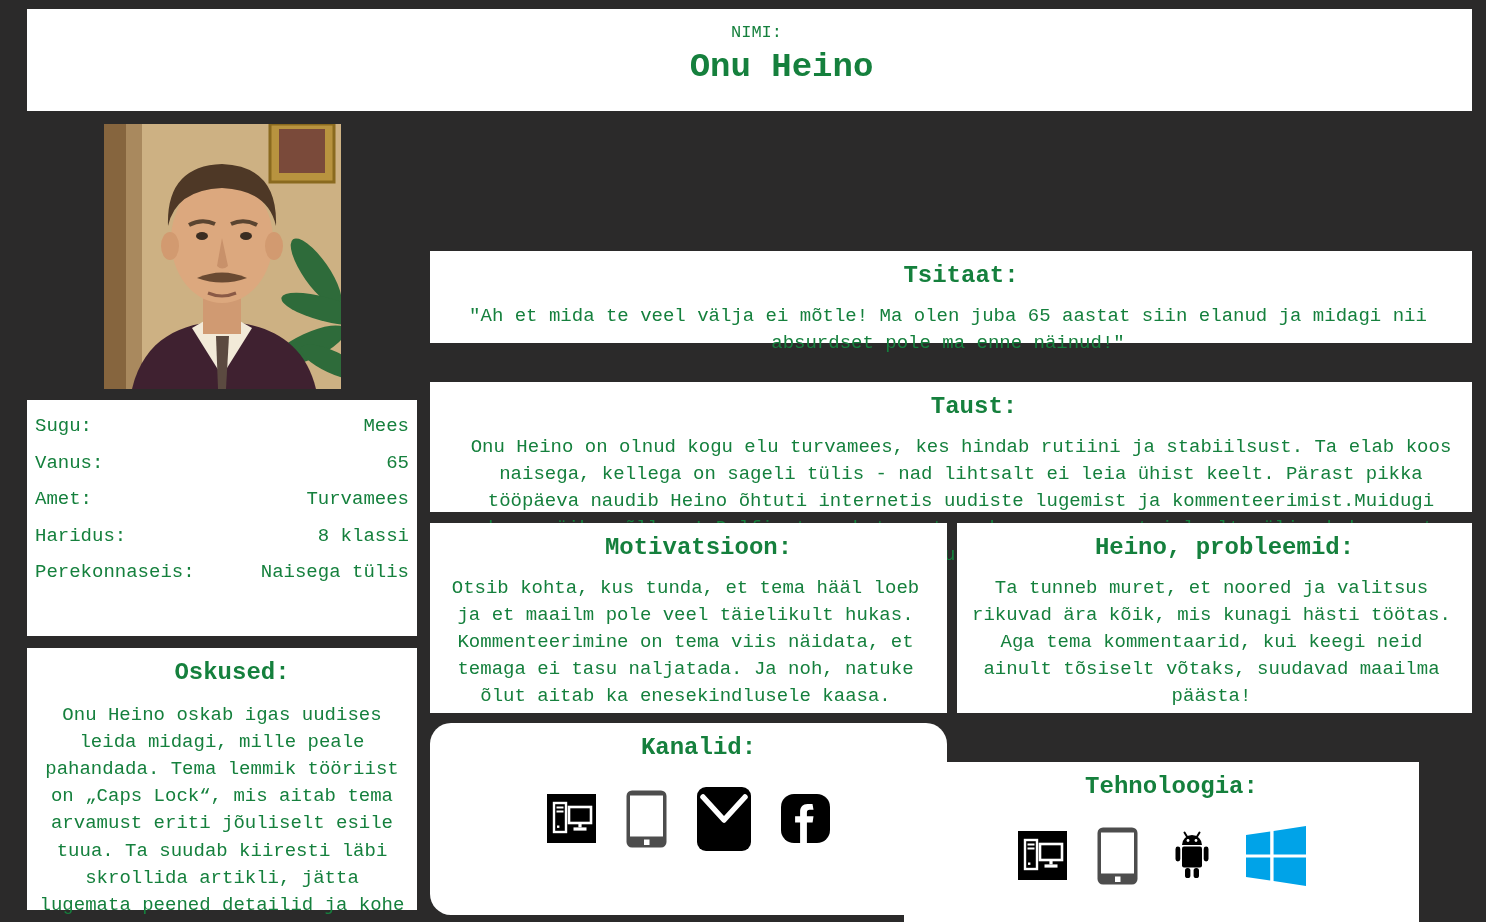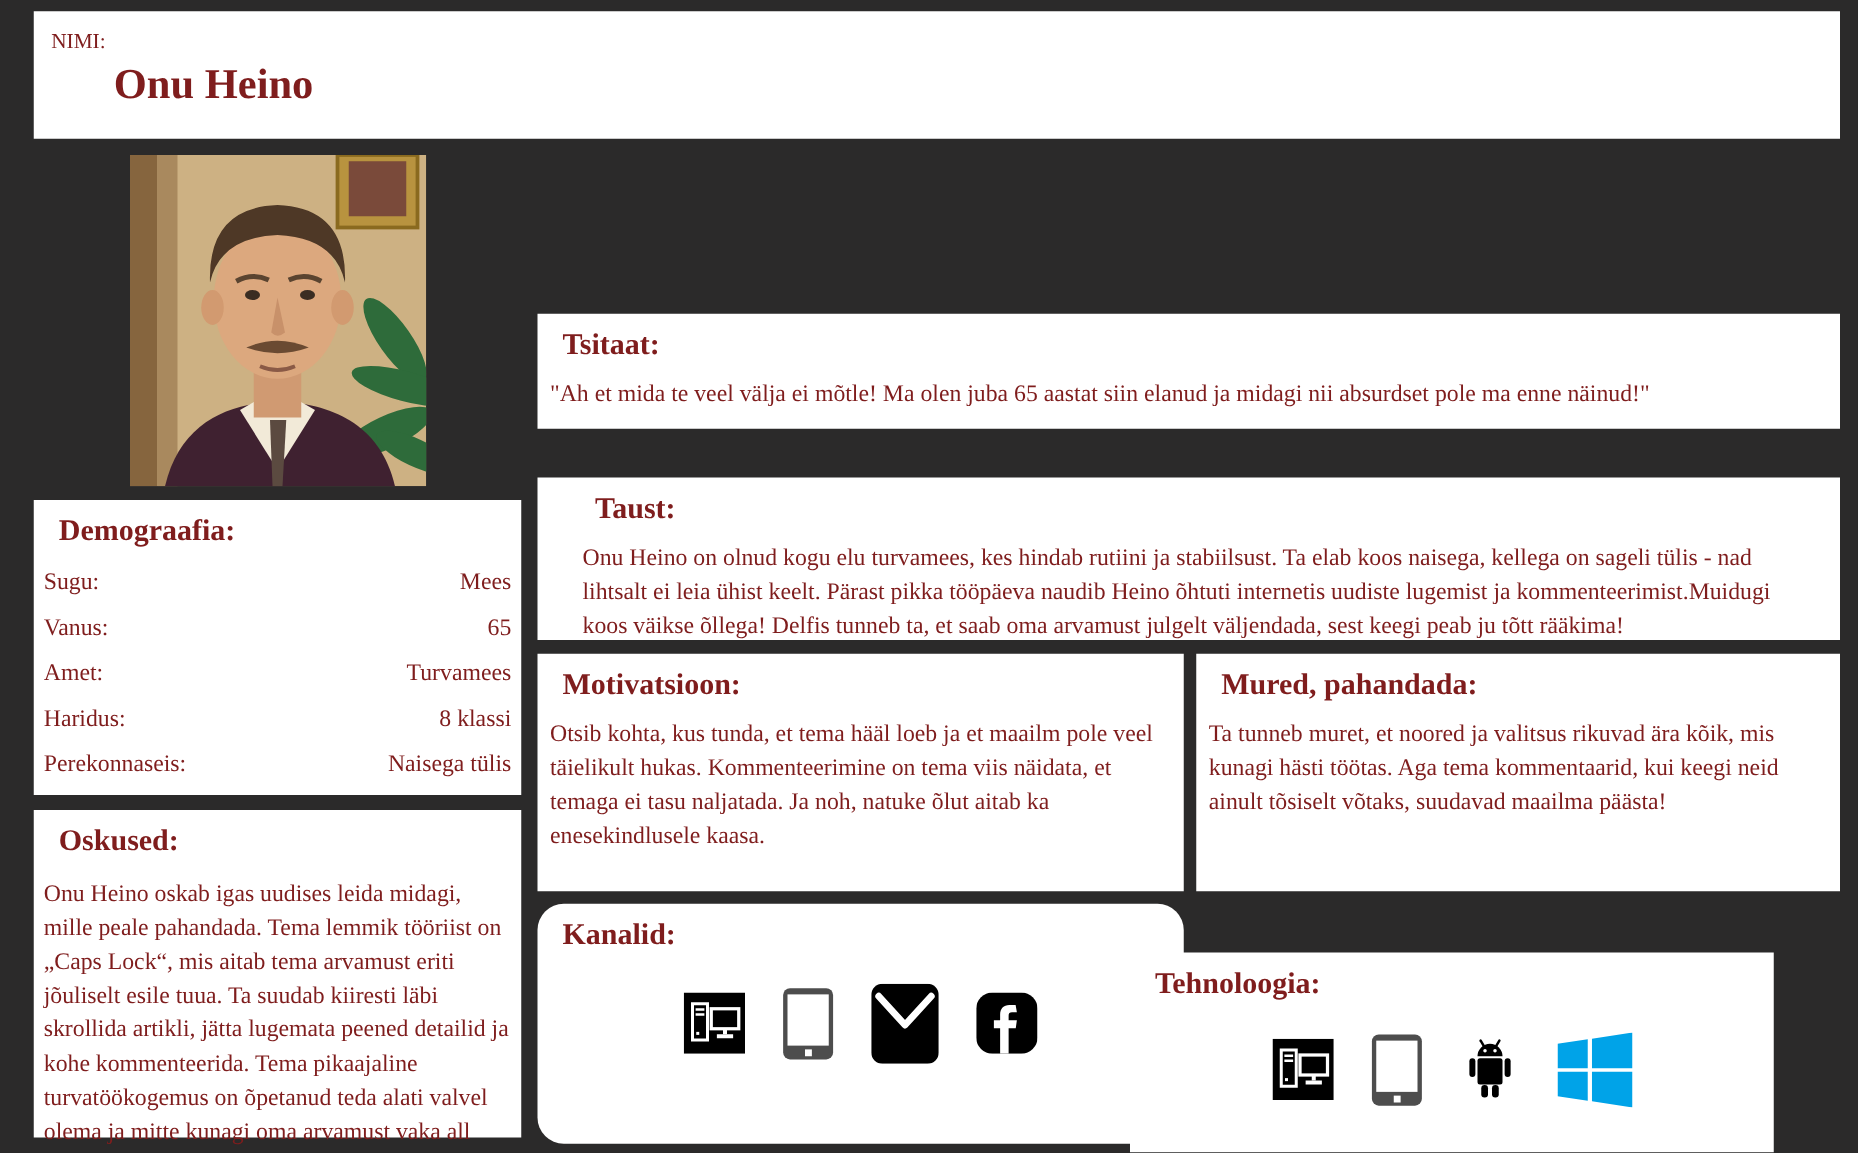--- a/index.html
+++ b/index.html
@@ -1,23 +1,24 @@
 <!DOCTYPE html>
 <html><head>
 <meta charset="utf-8">
 <style>
   html, body { margin: 0; padding: 0; background: #2b2a2a; }
   .page {
     position: relative;
     width: 1486px;
     height: 922px;
     background: #2b2a2a;
-    font-family: Liberation Serif, serif;
-    color: #7f1d1d;
+    font-family: Liberation Mono, monospace;
+    color: #15803d;
     overflow: hidden;
+    text-align: center;
   }
   .card {
     position: absolute;
     background: #ffffff;
     box-sizing: border-box;
   }
   .card-title {
     font-size: 24px;
     font-weight: bold;
     margin: 11px 0 0 20px;
@@ -100,21 +101,20 @@
       <path d="M127,100 Q140,94 153,101" stroke="#5a4430" stroke-width="4" fill="none"></path>
       <ellipse cx="98" cy="112" rx="6" ry="4" fill="#3a2d22"></ellipse>
       <ellipse cx="142" cy="112" rx="6" ry="4" fill="#3a2d22"></ellipse>
       <path d="M118,114 L113,142 Q118,147 124,142 Z" fill="#c8916a"></path>
       <path d="M93,154 Q118,143 143,154 Q118,163 93,154 Z" fill="#6a4a32"></path>
       <path d="M104,169 Q118,175 132,169" stroke="#8a5a46" stroke-width="3" fill="none"></path>
     </svg>
   </div>
 
   <div class="card demo-box">
-    <div class="card-title">Demograafia:</div>
     <div class="demo-rows">
       <div class="demo-row">
         <span>Sugu:</span>
         <span>Mees</span>
       </div>
       <div class="demo-row">
         <span>Vanus:</span>
         <span>65</span>
       </div>
       <div class="demo-row">
@@ -147,21 +147,21 @@
     <div class="card-title">Taust:</div>
     <div class="card-body">Onu Heino on olnud kogu elu turvamees, kes hindab rutiini ja stabiilsust. Ta elab koos naisega, kellega on sageli tülis - nad lihtsalt ei leia ühist keelt. Pärast pikka tööpäeva naudib Heino õhtuti internetis uudiste lugemist ja kommenteerimist.Muidugi koos väikse õllega! Delfis tunneb ta, et saab oma arvamust julgelt väljendada, sest keegi peab ju tõtt rääkima!</div>
   </div>
 
   <div class="card motiv-box">
     <div class="card-title">Motivatsioon:</div>
     <div class="card-body">Otsib kohta, kus tunda, et tema hääl loeb ja et maailm pole veel täielikult hukas. Kommenteerimine on tema viis näidata, et temaga ei tasu naljatada. Ja noh, natuke õlut aitab ka enesekindlusele kaasa.</div>
   </div>
 
   <div class="card concern-box">
-    <div class="card-title">Mured, pahandada:</div>
+    <div class="card-title">Heino, probleemid:</div>
     <div class="card-body">Ta tunneb muret, et noored ja valitsus rikuvad ära kõik, mis kunagi hästi töötas. Aga tema kommentaarid, kui keegi neid ainult tõsiselt võtaks, suudavad maailma päästa!</div>
   </div>
 
   <div class="card chan-box">
     <div class="card-title">Kanalid:</div>
     <div class="icon-row">
       <svg width="49" height="49" viewBox="0 0 49 49">
         <rect width="49" height="49" fill="#000"></rect>
         <rect x="7" y="9" width="12" height="29" fill="none" stroke="#fff" stroke-width="2.4"></rect>
         <line x1="9.5" y1="13.5" x2="16.5" y2="13.5" stroke="#fff" stroke-width="2"></line>

